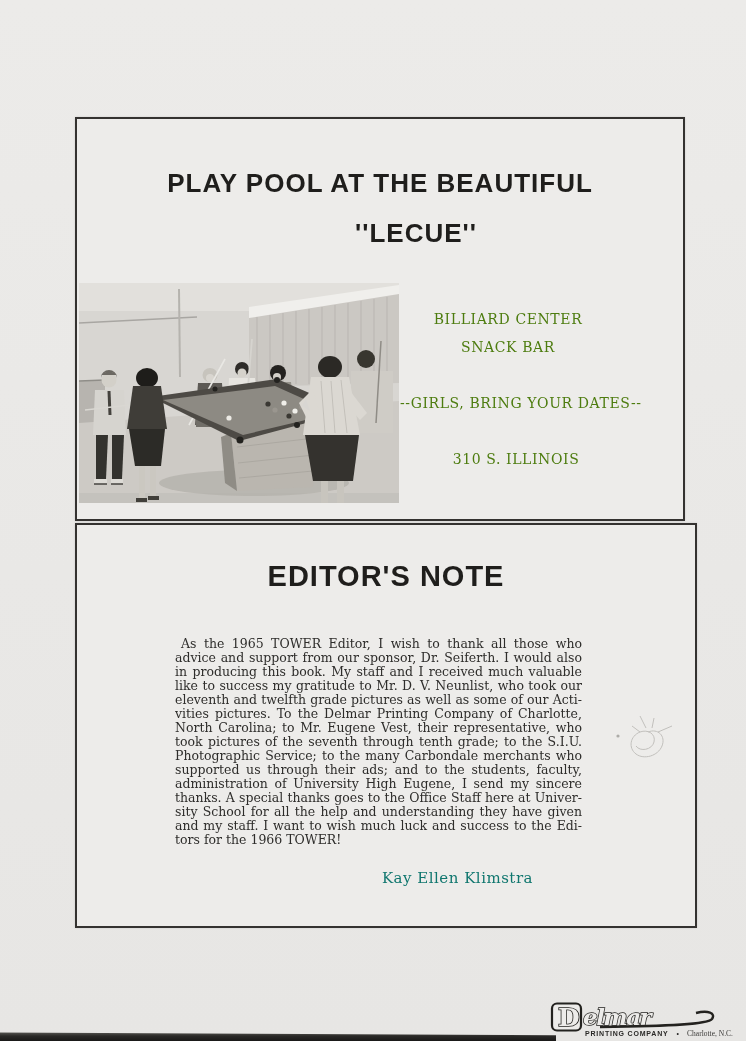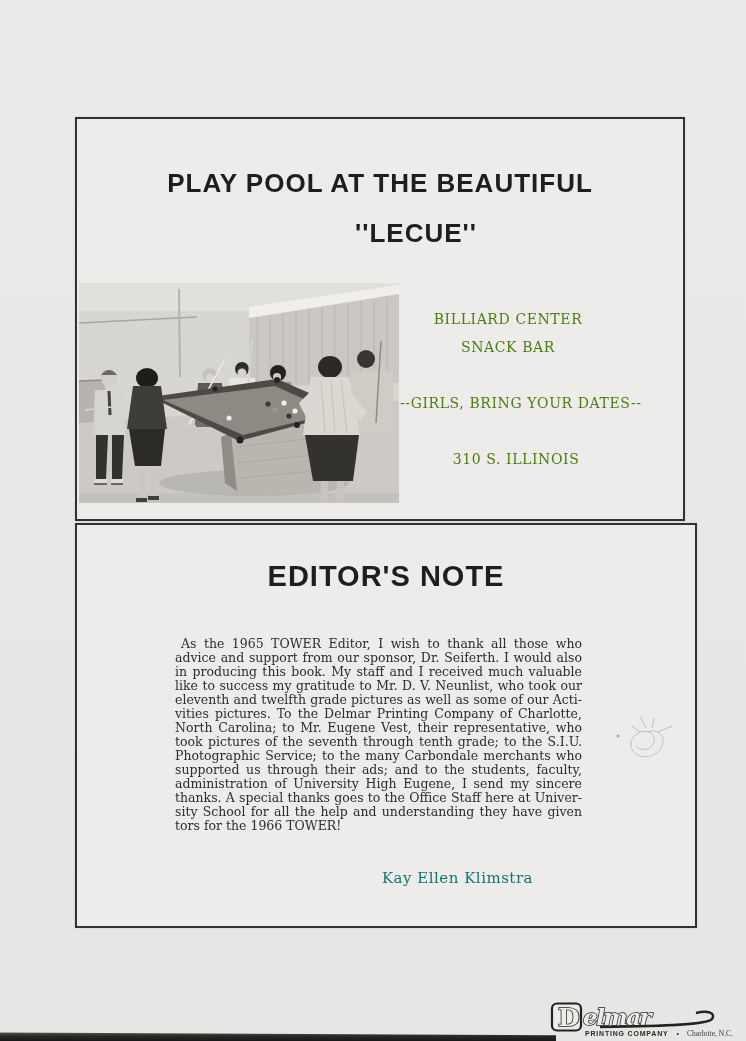--- a/index.html
+++ b/index.html
@@ -200,20 +200,21 @@
         <div class="note-line">like to success my gratitude to Mr. D. V. Neunlist, who took our</div>
         <div class="note-line">eleventh and twelfth grade pictures as well as some of our Acti-</div>
         <div class="note-line">vities pictures. To the Delmar Printing Company of Charlotte,</div>
         <div class="note-line">North Carolina; to Mr. Eugene Vest, their representative, who</div>
         <div class="note-line">took pictures of the seventh through tenth grade; to the S.I.U.</div>
         <div class="note-line">Photographic Service; to the many Carbondale merchants who</div>
         <div class="note-line">supported us through their ads; and to the students, faculty, and</div>
         <div class="note-line">administration of University High Eugene, I send my sincere</div>
         <div class="note-line">thanks. A special thanks goes to the Office Staff here at Univer-</div>
         <div class="note-line">sity School for all the help and understanding they have given me</div>
+        <div class="note-line">and my staff. I want to wish much luck and success to the Edi-</div>
         <div class="note-line">tors for the 1966 TOWER!</div>
       </div>
     <div class="signature">Kay Ellen Klimstra</div>
   </div>
 
   <svg id="scan-smudge" viewBox="0 0 72 78">
     <g fill="none" stroke="#96948f" stroke-width="1">
       <path d="M38,34 c10,-4 18,4 14,14 c-4,10 -18,14 -26,8 c-8,-6 -6,-18 4,-22 c8,-3 16,2 14,10 c-2,8 -14,10 -18,4"></path>
       <path d="M36,30 L30,18"></path>
         <path d="M42,30 L44,20"></path>

